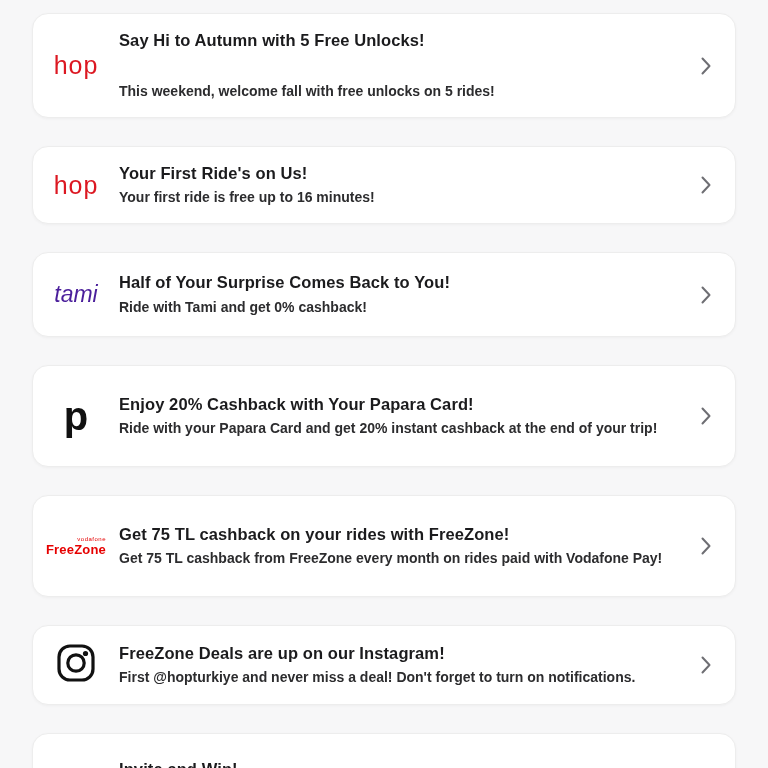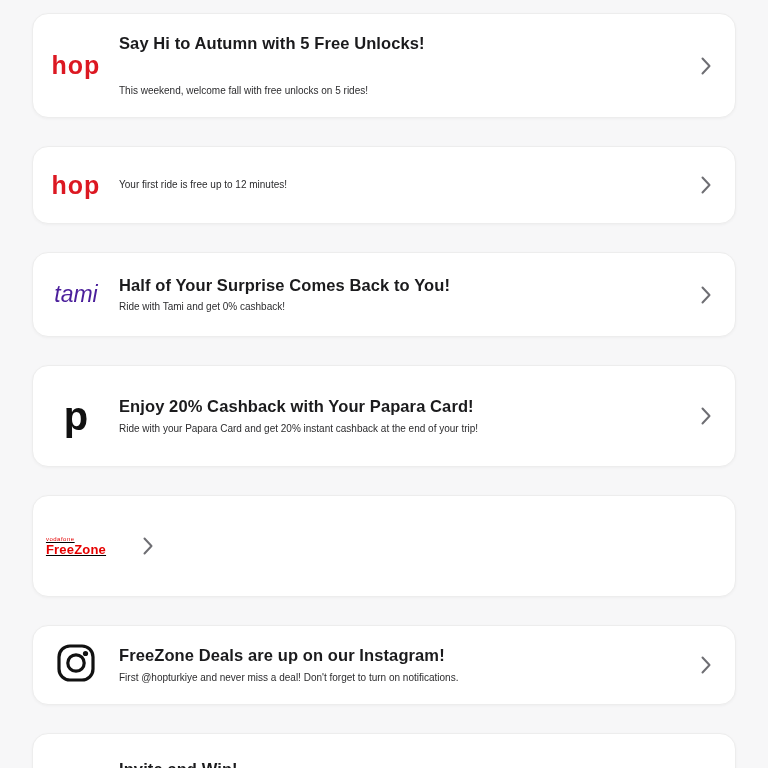--- a/index.html
+++ b/index.html
@@ -51,50 +51,50 @@
   .title {
     font-size: 16.5px;
     font-weight: bold;
     color: #1b1b1d;
     letter-spacing: 0.1px;
     margin-bottom: 6px;
     line-height: 1.25;
   }
   .gap-lg .title { margin-bottom: 32px; }
   .subtitle {
-    font-size: 10px;
+    font-size: 14px;
     color: #2c2c2e;
     line-height: 1.28;
+    font-weight: bold;
   }
   .h7 .title { margin-bottom: 0; }
 
   .hop-logo {
     color: #dc1822;
-    font-weight: bold;
+    font-weight: normal;
     font-size: 25px;
     letter-spacing: 1px;
     line-height: 1;
   }
   .tami-logo {
     color: #4a1e9b;
     font-weight: normal;
     font-style: italic;
     font-size: 23px;
     line-height: 1;
   }
   .papara-logo {
     color: #111111;
     font-weight: bold;
     font-size: 40px;
     line-height: 0.9;
   }
   .freezone-logo {
-    text-align: left;
+    text-align: right;
     line-height: 1;
-    text-decoration: underline;
   }
   .freezone-logo .fz-sub {
     display: block;
     font-size: 6px;
     color: #e60000;
     letter-spacing: 0.5px;
     margin-bottom: 1px;
   }
   .freezone-logo .fz-main {
     display: block;
@@ -122,21 +122,22 @@
           <path d="M1.5 1.5 L8.5 9 L1.5 16.5" stroke="#6e6e73" stroke-width="2" fill="none" stroke-linecap="round" stroke-linejoin="round"></path>
         </svg>
     </div>
   </div>
 
   <div class="card h2">
     <div class="logo-col">
       <span class="hop-logo">hop</span>
     </div>
     <div class="text-col">
-      <div class="subtitle">Your first ride is free up to 12 minutes!</div>
+      <div class="title">Your First Ride's on Us!</div>
+      <div class="subtitle">Your first ride is free up to 16 minutes!</div>
     </div>
     <div class="chevron-col">
       <svg width="10" height="18" viewBox="0 0 10 18">
           <path d="M1.5 1.5 L8.5 9 L1.5 16.5" stroke="#6e6e73" stroke-width="2" fill="none" stroke-linecap="round" stroke-linejoin="round"></path>
         </svg>
     </div>
   </div>
 
   <div class="card h3">
     <div class="logo-col">
@@ -167,20 +168,24 @@
         </svg>
     </div>
   </div>
 
   <div class="card h5">
     <div class="logo-col">
       <span class="freezone-logo">
         <span class="fz-sub">vodafone</span>
         <span class="fz-main">FreeZone</span>
       </span>
+    </div>
+    <div class="text-col">
+      <div class="title">Get 75 TL cashback on your rides with FreeZone!</div>
+      <div class="subtitle">Get 75 TL cashback from FreeZone every month on rides paid with Vodafone Pay!</div>
     </div>
     <div class="chevron-col">
       <svg width="10" height="18" viewBox="0 0 10 18">
           <path d="M1.5 1.5 L8.5 9 L1.5 16.5" stroke="#6e6e73" stroke-width="2" fill="none" stroke-linecap="round" stroke-linejoin="round"></path>
         </svg>
     </div>
   </div>
 
   <div class="card h6">
     <div class="logo-col">

